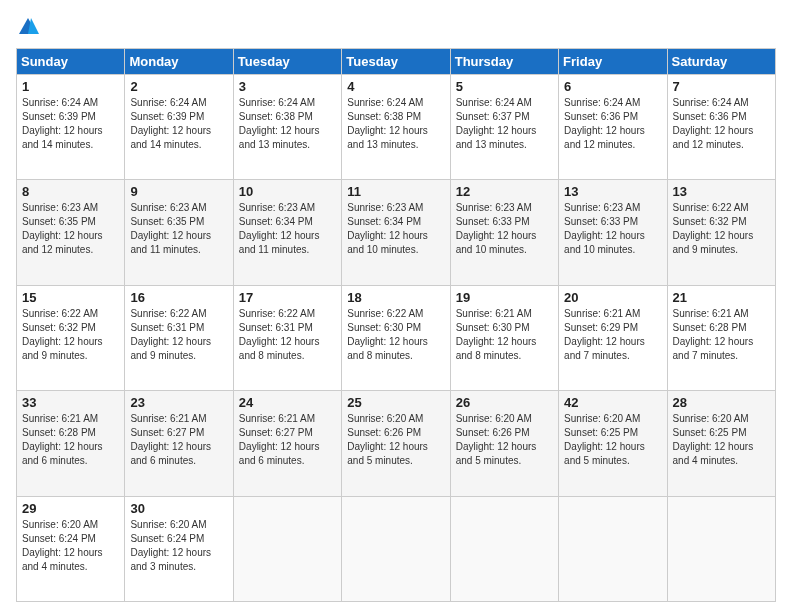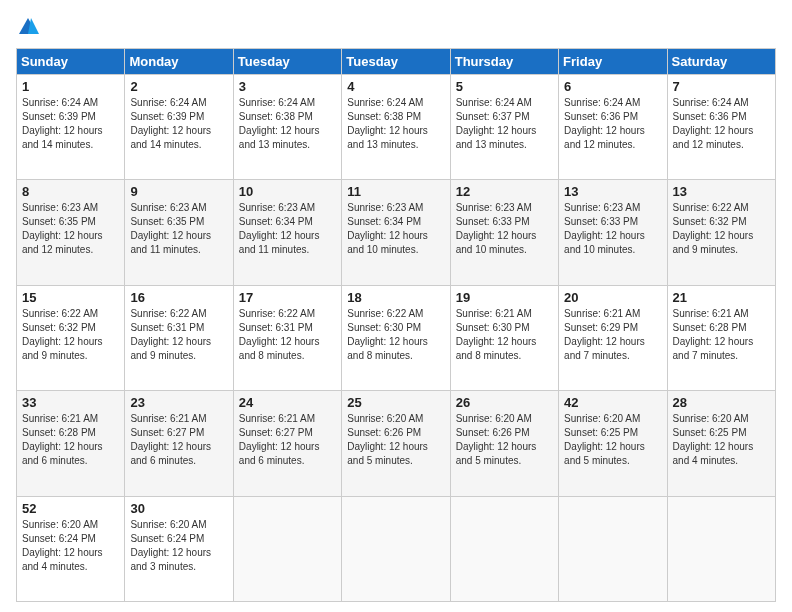--- a/index.html
+++ b/index.html
@@ -238,21 +238,21 @@
         <span class="day-number">42</span>
         <span class="day-info">Sunrise: 6:20 AM<br>Sunset: 6:25 PM<br>Daylight: 12 hours and 5 minutes.</span>
       </td>
           <td>
         <span class="day-number">28</span>
         <span class="day-info">Sunrise: 6:20 AM<br>Sunset: 6:25 PM<br>Daylight: 12 hours and 4 minutes.</span>
       </td>
         </tr>
         <tr>
           <td>
-        <span class="day-number">52</span>
+        <span class="day-number">29</span>
         <span class="day-info">Sunrise: 6:20 AM<br>Sunset: 6:24 PM<br>Daylight: 12 hours and 4 minutes.</span>
       </td>
           <td>
         <span class="day-number">30</span>
         <span class="day-info">Sunrise: 6:20 AM<br>Sunset: 6:24 PM<br>Daylight: 12 hours and 3 minutes.</span>
       </td>
           <td class="empty-cell"></td>
           <td class="empty-cell"></td>
           <td class="empty-cell"></td>
           <td class="empty-cell"></td>

